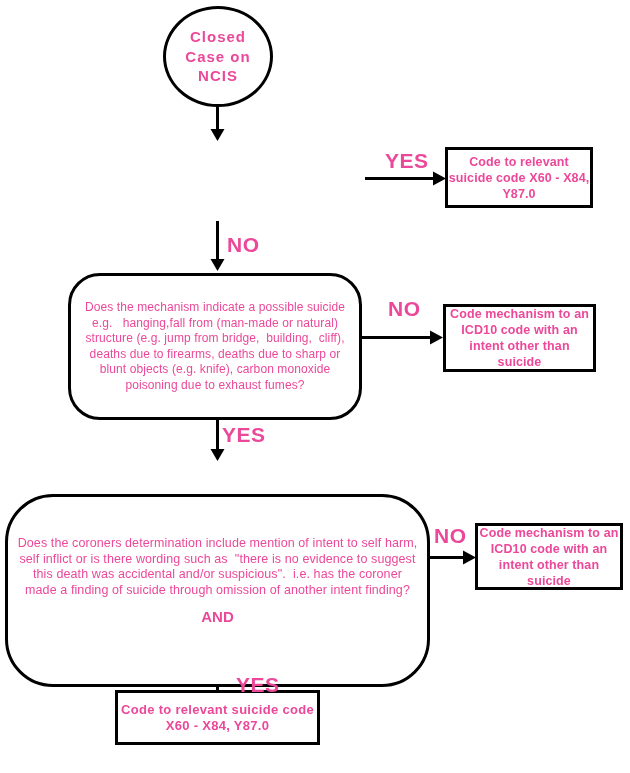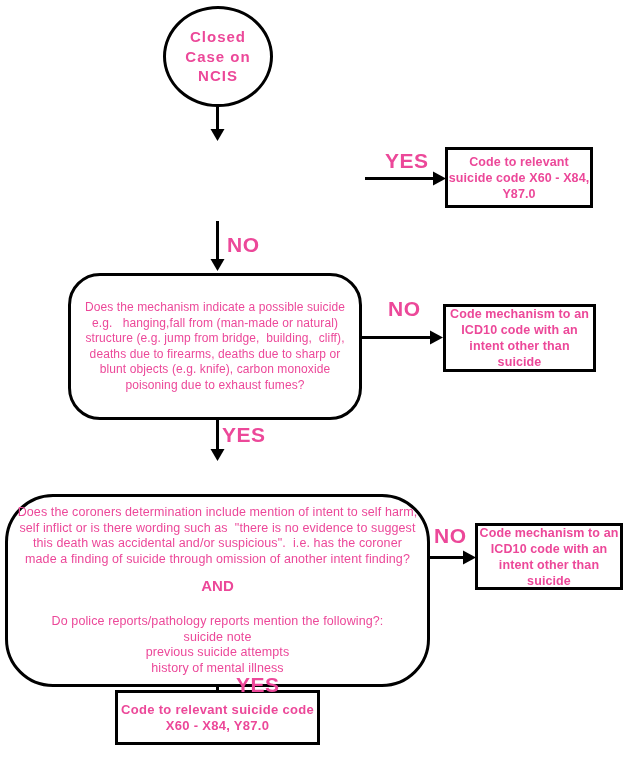--- a/index.html
+++ b/index.html
@@ -131,24 +131,20 @@
 intent other than
 suicide</div>
   </div>
 
   <div class="node q3">
     <div class="q-text">Does the coroners determination include mention of intent to self harm,
 self inflict or is there wording such as  "there is no evidence to suggest
 this death was accidental and/or suspicious".  i.e. has the coroner
 made a finding of suicide through omission of another intent finding?</div>
     <div class="and-label">AND</div>
-    <div class="q-text">Do police reports/pathology reports mention the following?:
-suicide note
-previous suicide attempts
-history of mental illness</div>
   </div>
 
   <div class="node terminal t3">
     <div class="q-text">Code mechanism to an
 ICD10 code with an
 intent other than
 suicide</div>
   </div>
 
   <div class="node terminal t4">

